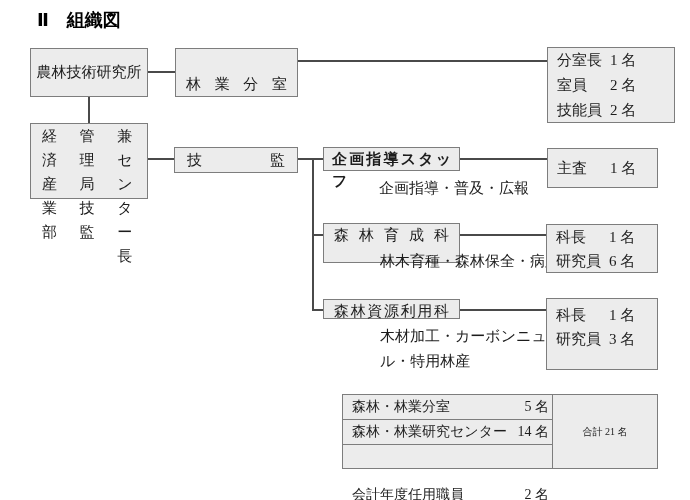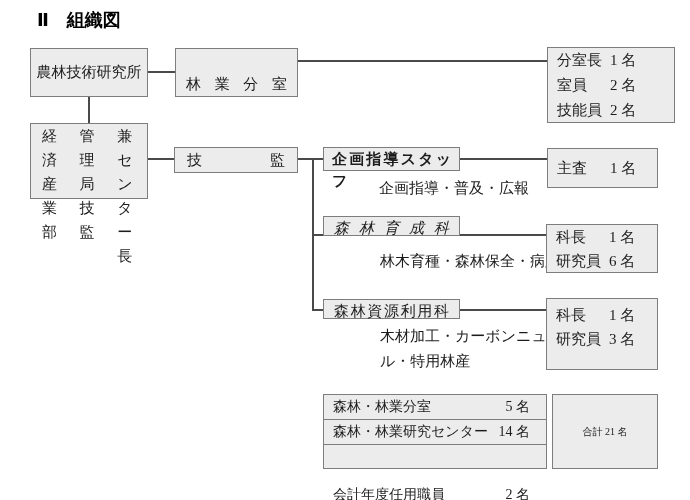--- a/index.html
+++ b/index.html
@@ -96,21 +96,21 @@
   </div>
   <div class="desc" style="left:342px;top:176px;">企画指導・普及・広報</div>
 
   <div class="box staff-box" style="left:547px;top:148px;width:111px;height:40px;">
     <div class="srow" style="line-height:23px;">
       <span class="lbl">主査</span>
       <span class="cnt">1 名</span>
     </div>
   </div>
 
-  <div class="box" style="left:323px;top:216px;width:137px;height:20px;font-style:italic;">
+  <div class="box" style="left:323px;top:223px;width:137px;height:40px;">
     <div class="jl" style="line-height:22px;padding:0 10px;">森林育成科</div>
   </div>
   <div class="desc" style="left:343px;top:249px;">林木育種・森林保全・病虫獣害</div>
 
   <div class="box staff-box" style="left:546px;top:224px;width:112px;height:49px;">
     <div class="srow" style="line-height:24px;">
       <span class="lbl">科長</span>
       <span class="cnt">1 名</span>
     </div>
     <div class="srow" style="line-height:24px;">
@@ -129,21 +129,21 @@
     <div class="srow" style="line-height:24px;">
       <span class="lbl">科長</span>
       <span class="cnt">1 名</span>
     </div>
     <div class="srow" style="line-height:24px;">
       <span class="lbl">研究員</span>
       <span class="cnt">3 名</span>
     </div>
   </div>
 
-  <div class="box" style="left:323px;top:394px;width:224px;height:75px;">
+  <div class="box" style="left:342px;top:394px;width:224px;height:75px;">
     <div class="trow">
       <span>森林・林業分室</span>
       <span>5 名</span>
     </div>
     <div class="trow">
       <span>森林・林業研究センター</span>
       <span>14 名</span>
     </div>
     <div class="trow">
       <span>会計年度任用職員</span>

